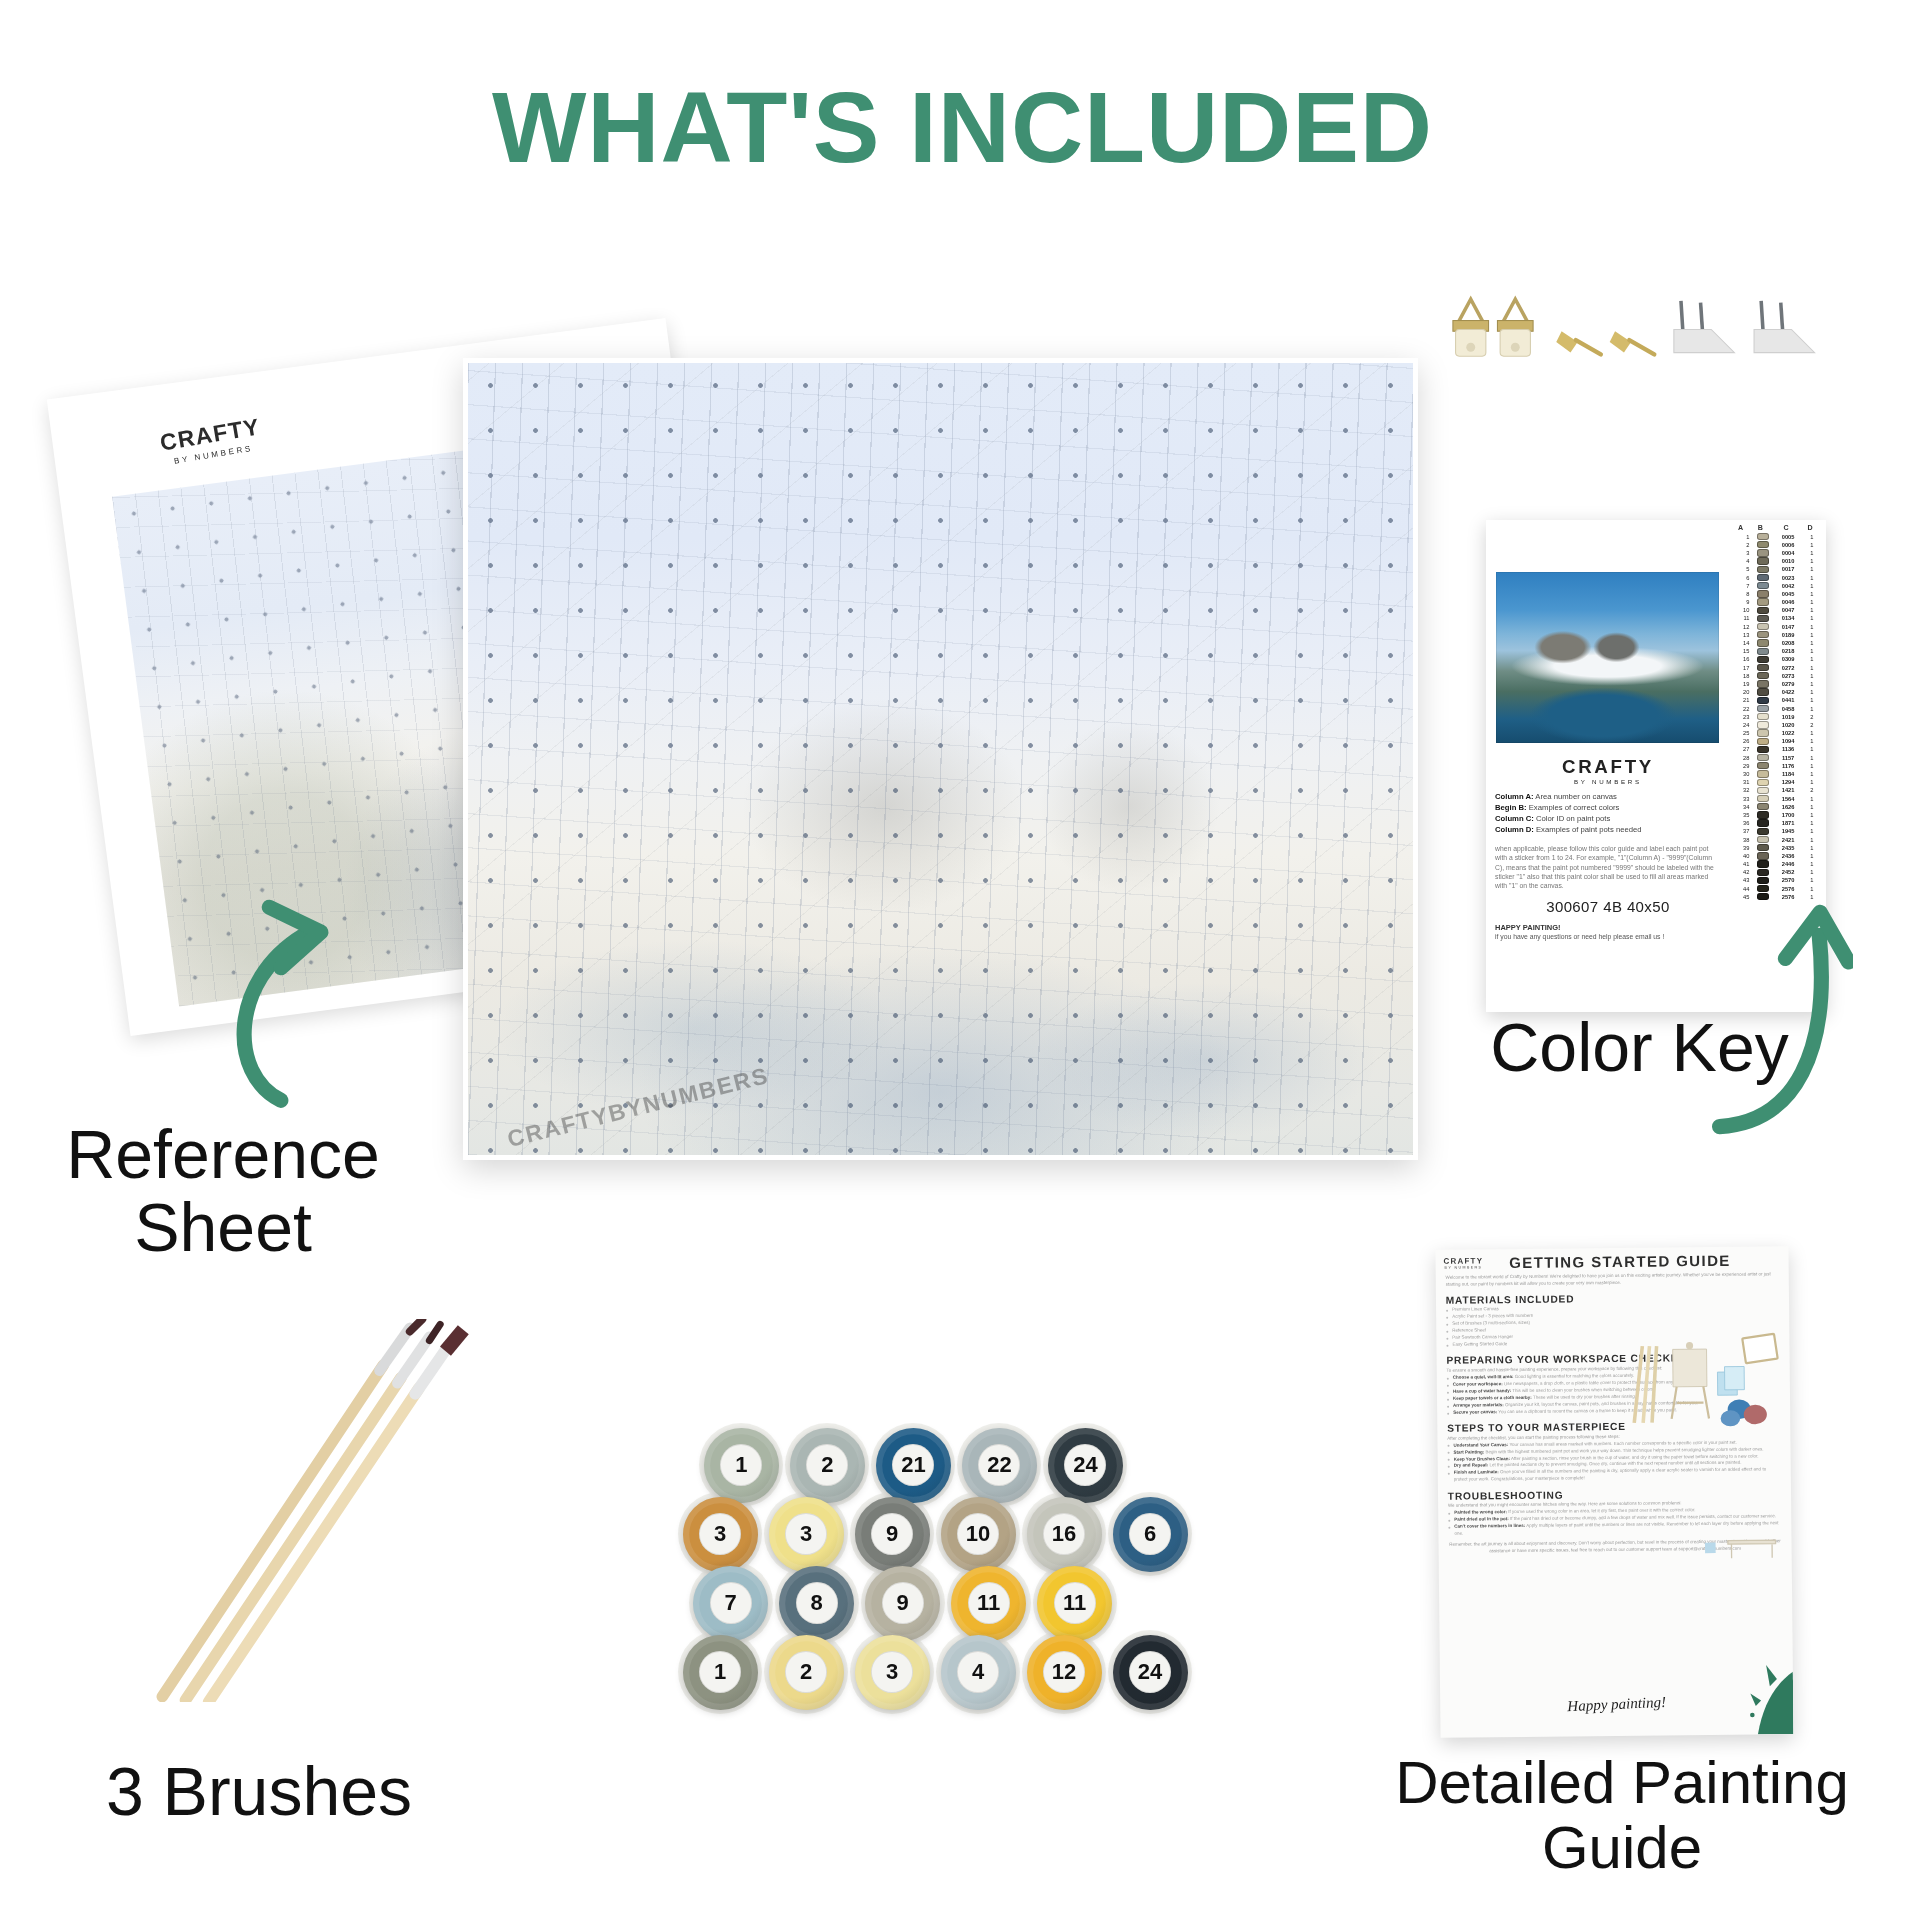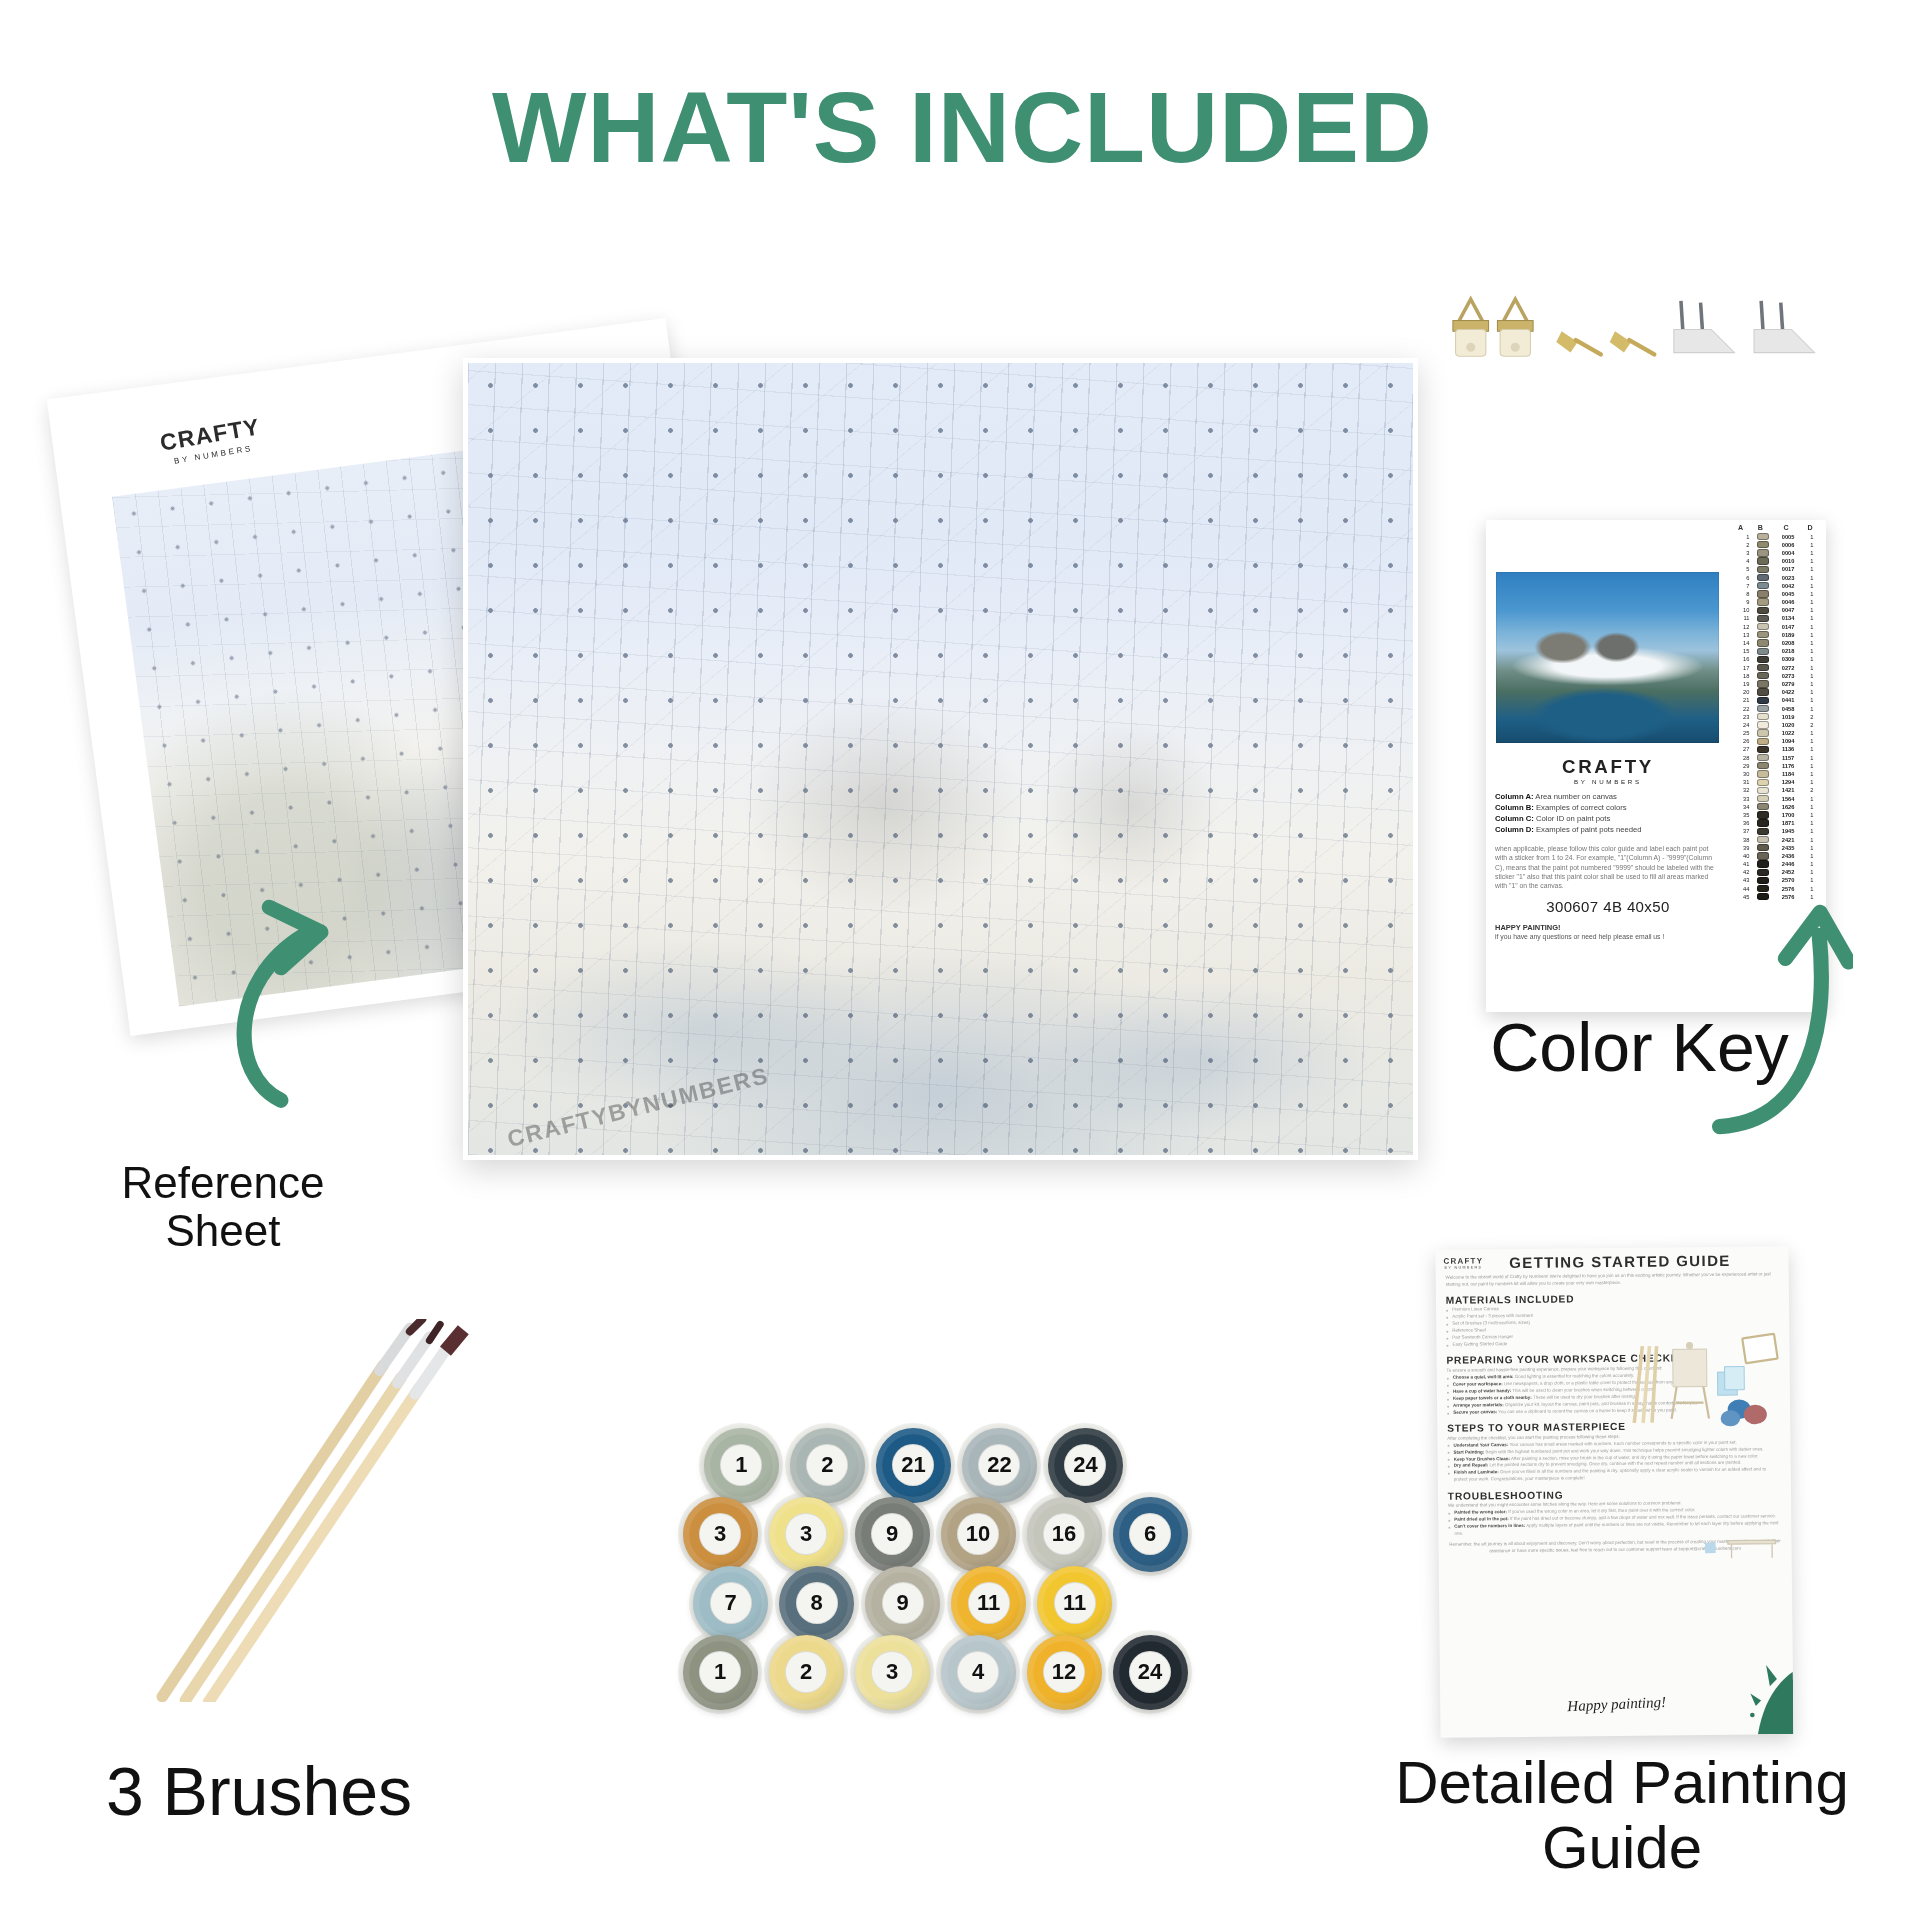--- a/index.html
+++ b/index.html
@@ -237,21 +237,21 @@
       <div class="brand">CRAFTY</div>
       <div class="sub">BY NUMBERS</div>
     </div>
   </div>
 
   <svg class="arrow" style="left:134px;top:882px;width:267px;height:232px" viewBox="0 0 300 260">
     <path d="M165 245 C 105 215, 108 110, 190 60" fill="none" stroke="#3f8f72" stroke-width="17" stroke-linecap="round"></path>
     <path d="M152 28 L 210 56 L 165 96" fill="none" stroke="#3f8f72" stroke-width="17" stroke-linecap="round" stroke-linejoin="round"></path>
   </svg>
 
-  <div class="caption" id="reference-caption" style="left:9px;top:1118px;width:428px;font-size:44px;margin-top:41px;">Reference
+  <div class="caption" id="reference-caption" style="left:9px;top:1118px;width:428px;font-size:68px;">Reference
 Sheet</div>
 
   <div id="canvas-board">
     <div class="board-art"></div>
     <div class="board-lines"></div>
     <div class="board-watermark">CRAFTYBYNUMBERS</div>
   </div>
 
   <div id="hang-tools">
     <svg width="392" height="98" viewBox="0 0 440 110">
@@ -294,21 +294,21 @@
 
   <div id="color-key-card">
     <div class="ck-left">
       <div class="ck-photo"></div>
       <div class="ck-brand">
         <div class="b1">CRAFTY</div>
         <div class="b2">BY NUMBERS</div>
       </div>
       <div class="ck-cols">
         <div><b>Column A:</b><span> Area number on canvas</span></div>
-        <div><b>Column B:</b><span> Examples of correct colors</span></div>
+        <div><b>Begin B:</b><span> Examples of correct colors</span></div>
         <div><b>Column C:</b><span> Color ID on paint pots</span></div>
         <div><b>Column D:</b><span> Examples of paint pots needed</span></div>
       </div>
       <div class="ck-note">when applicable, please follow this color guide and label each paint pot with a sticker from 1 to 24. For example, "1"(Column A) - "9999"(Column C), means that the paint pot numbered "9999" should be labeled with the sticker "1" also that this paint color shall be used to fill all areas marked with "1" on the canvas.</div>
       <div class="ck-code">300607 4B 40x50</div>
       <div class="ck-happy">HAPPY PAINTING!</div>
       <div class="ck-email">if you have any questions or need help please email us !</div>
     </div>
     <div class="ck-right">
       <div class="ck-head">

